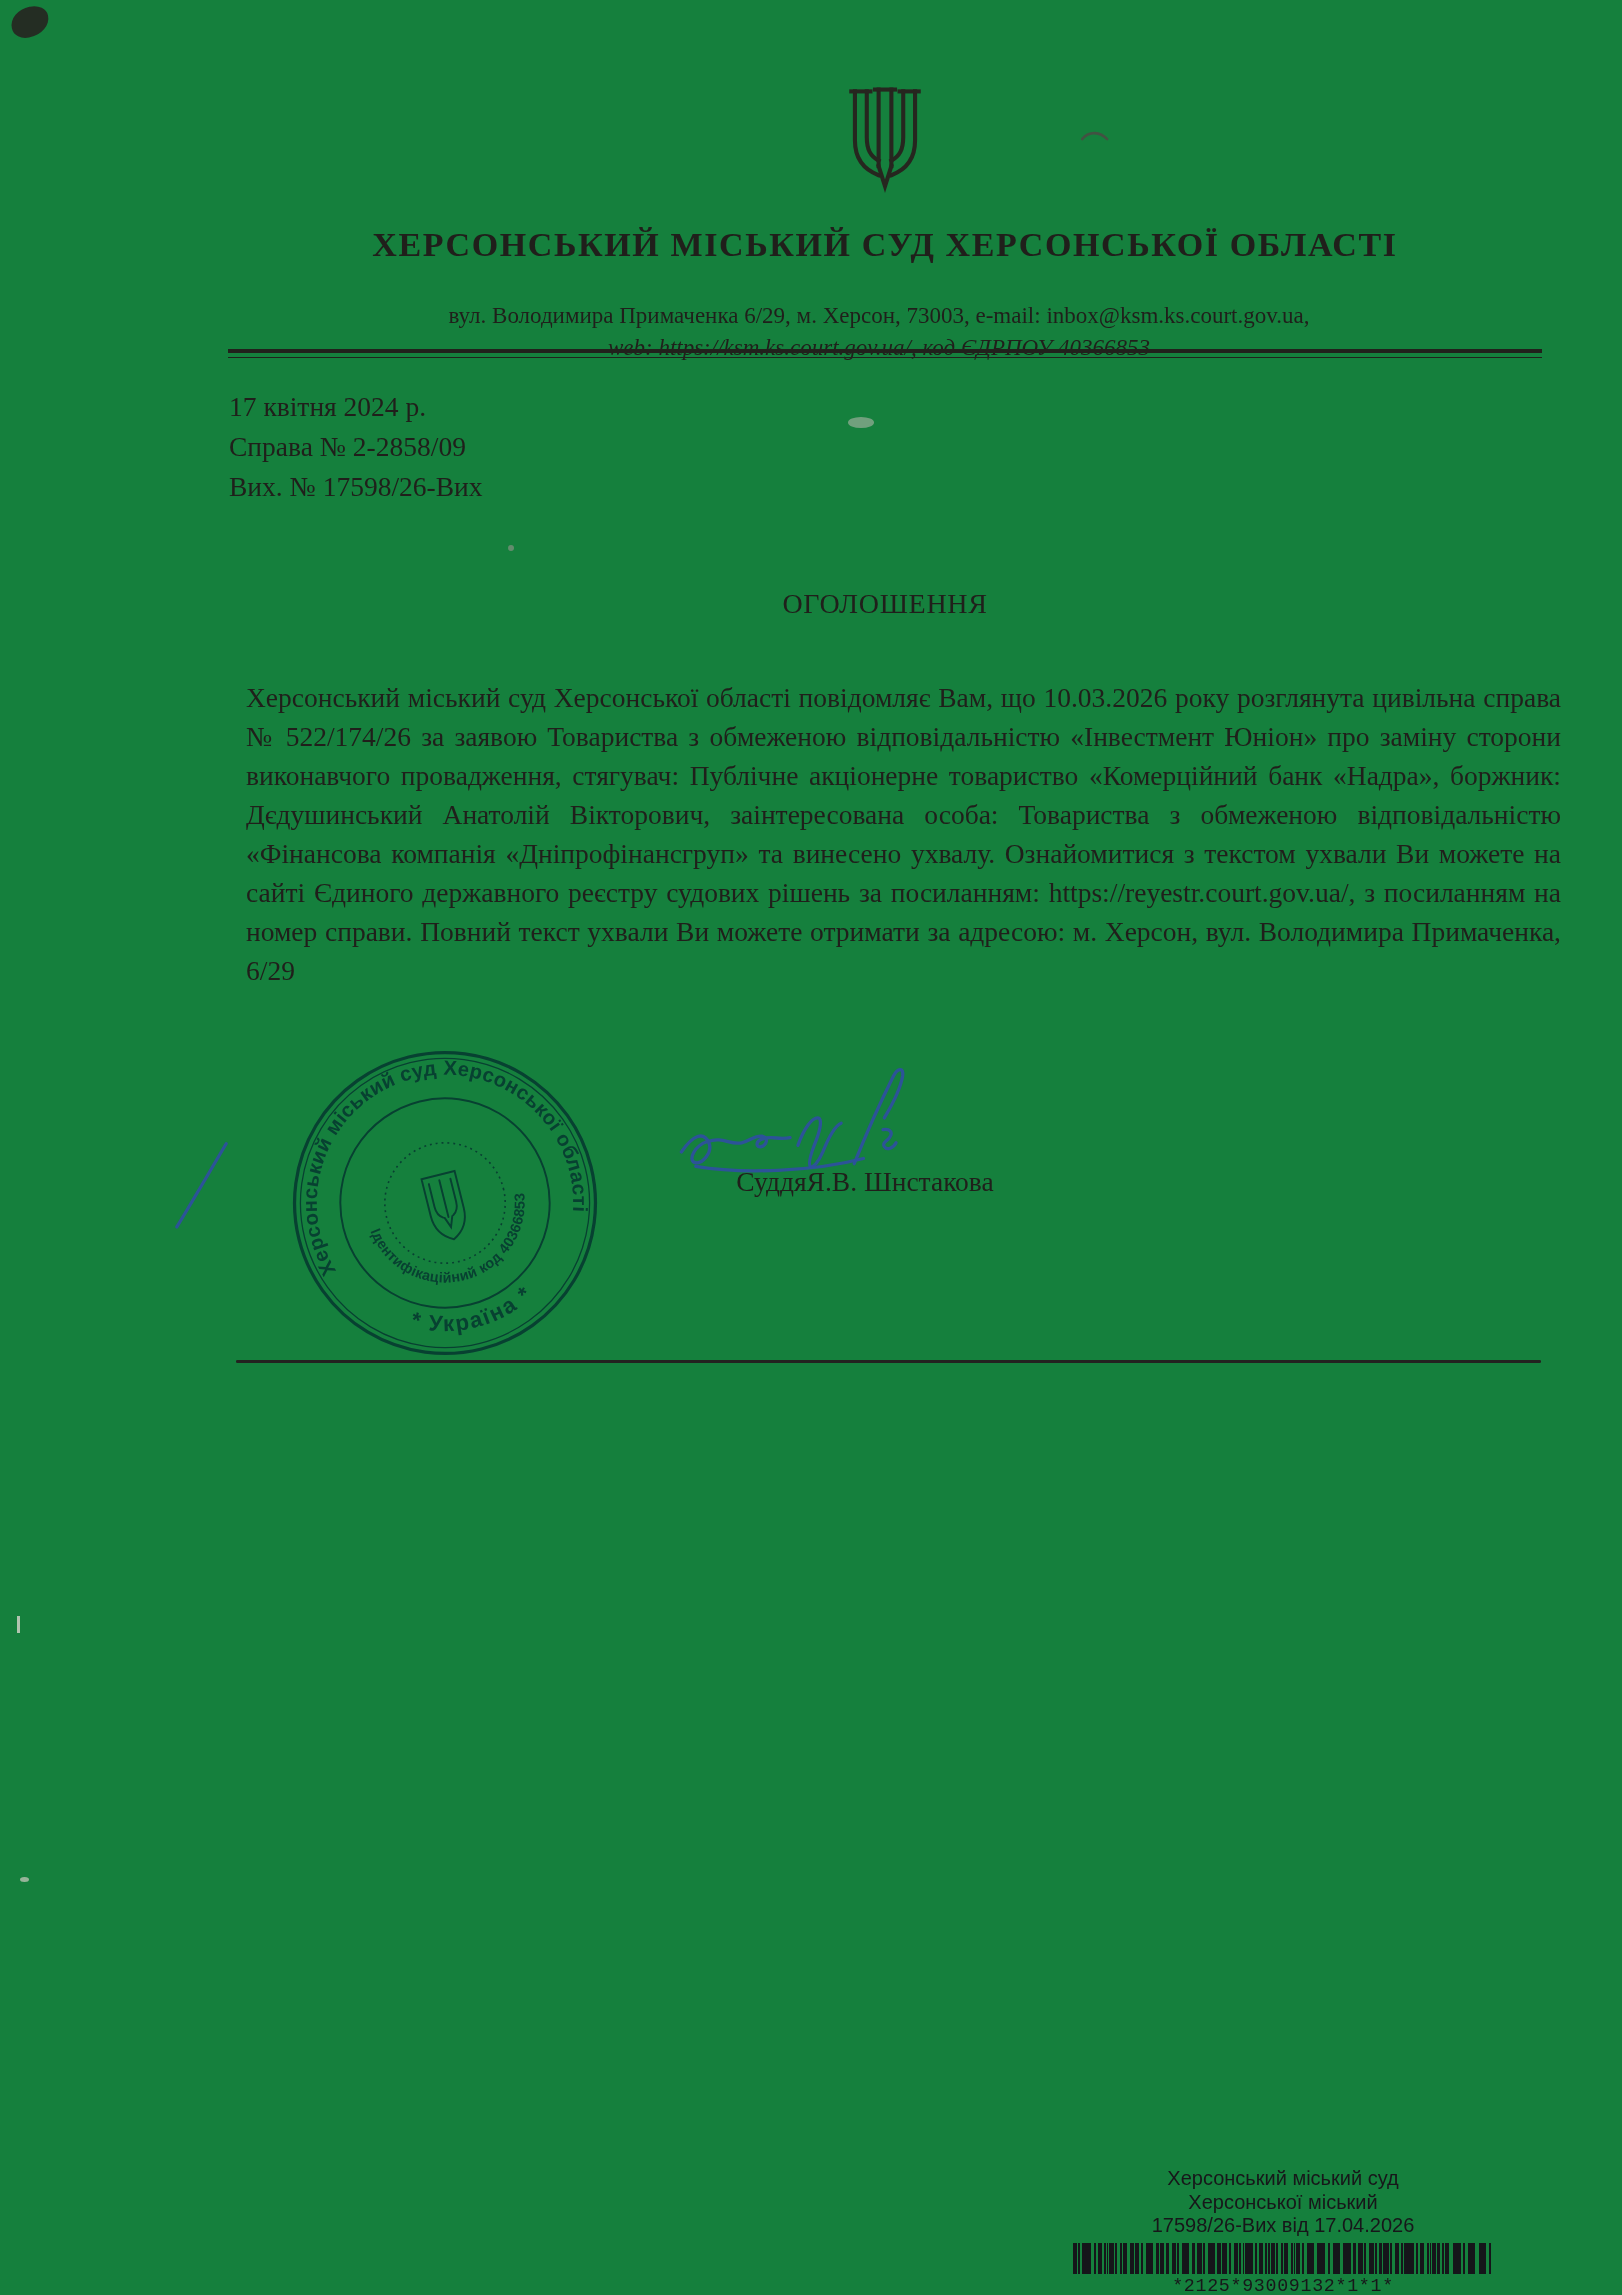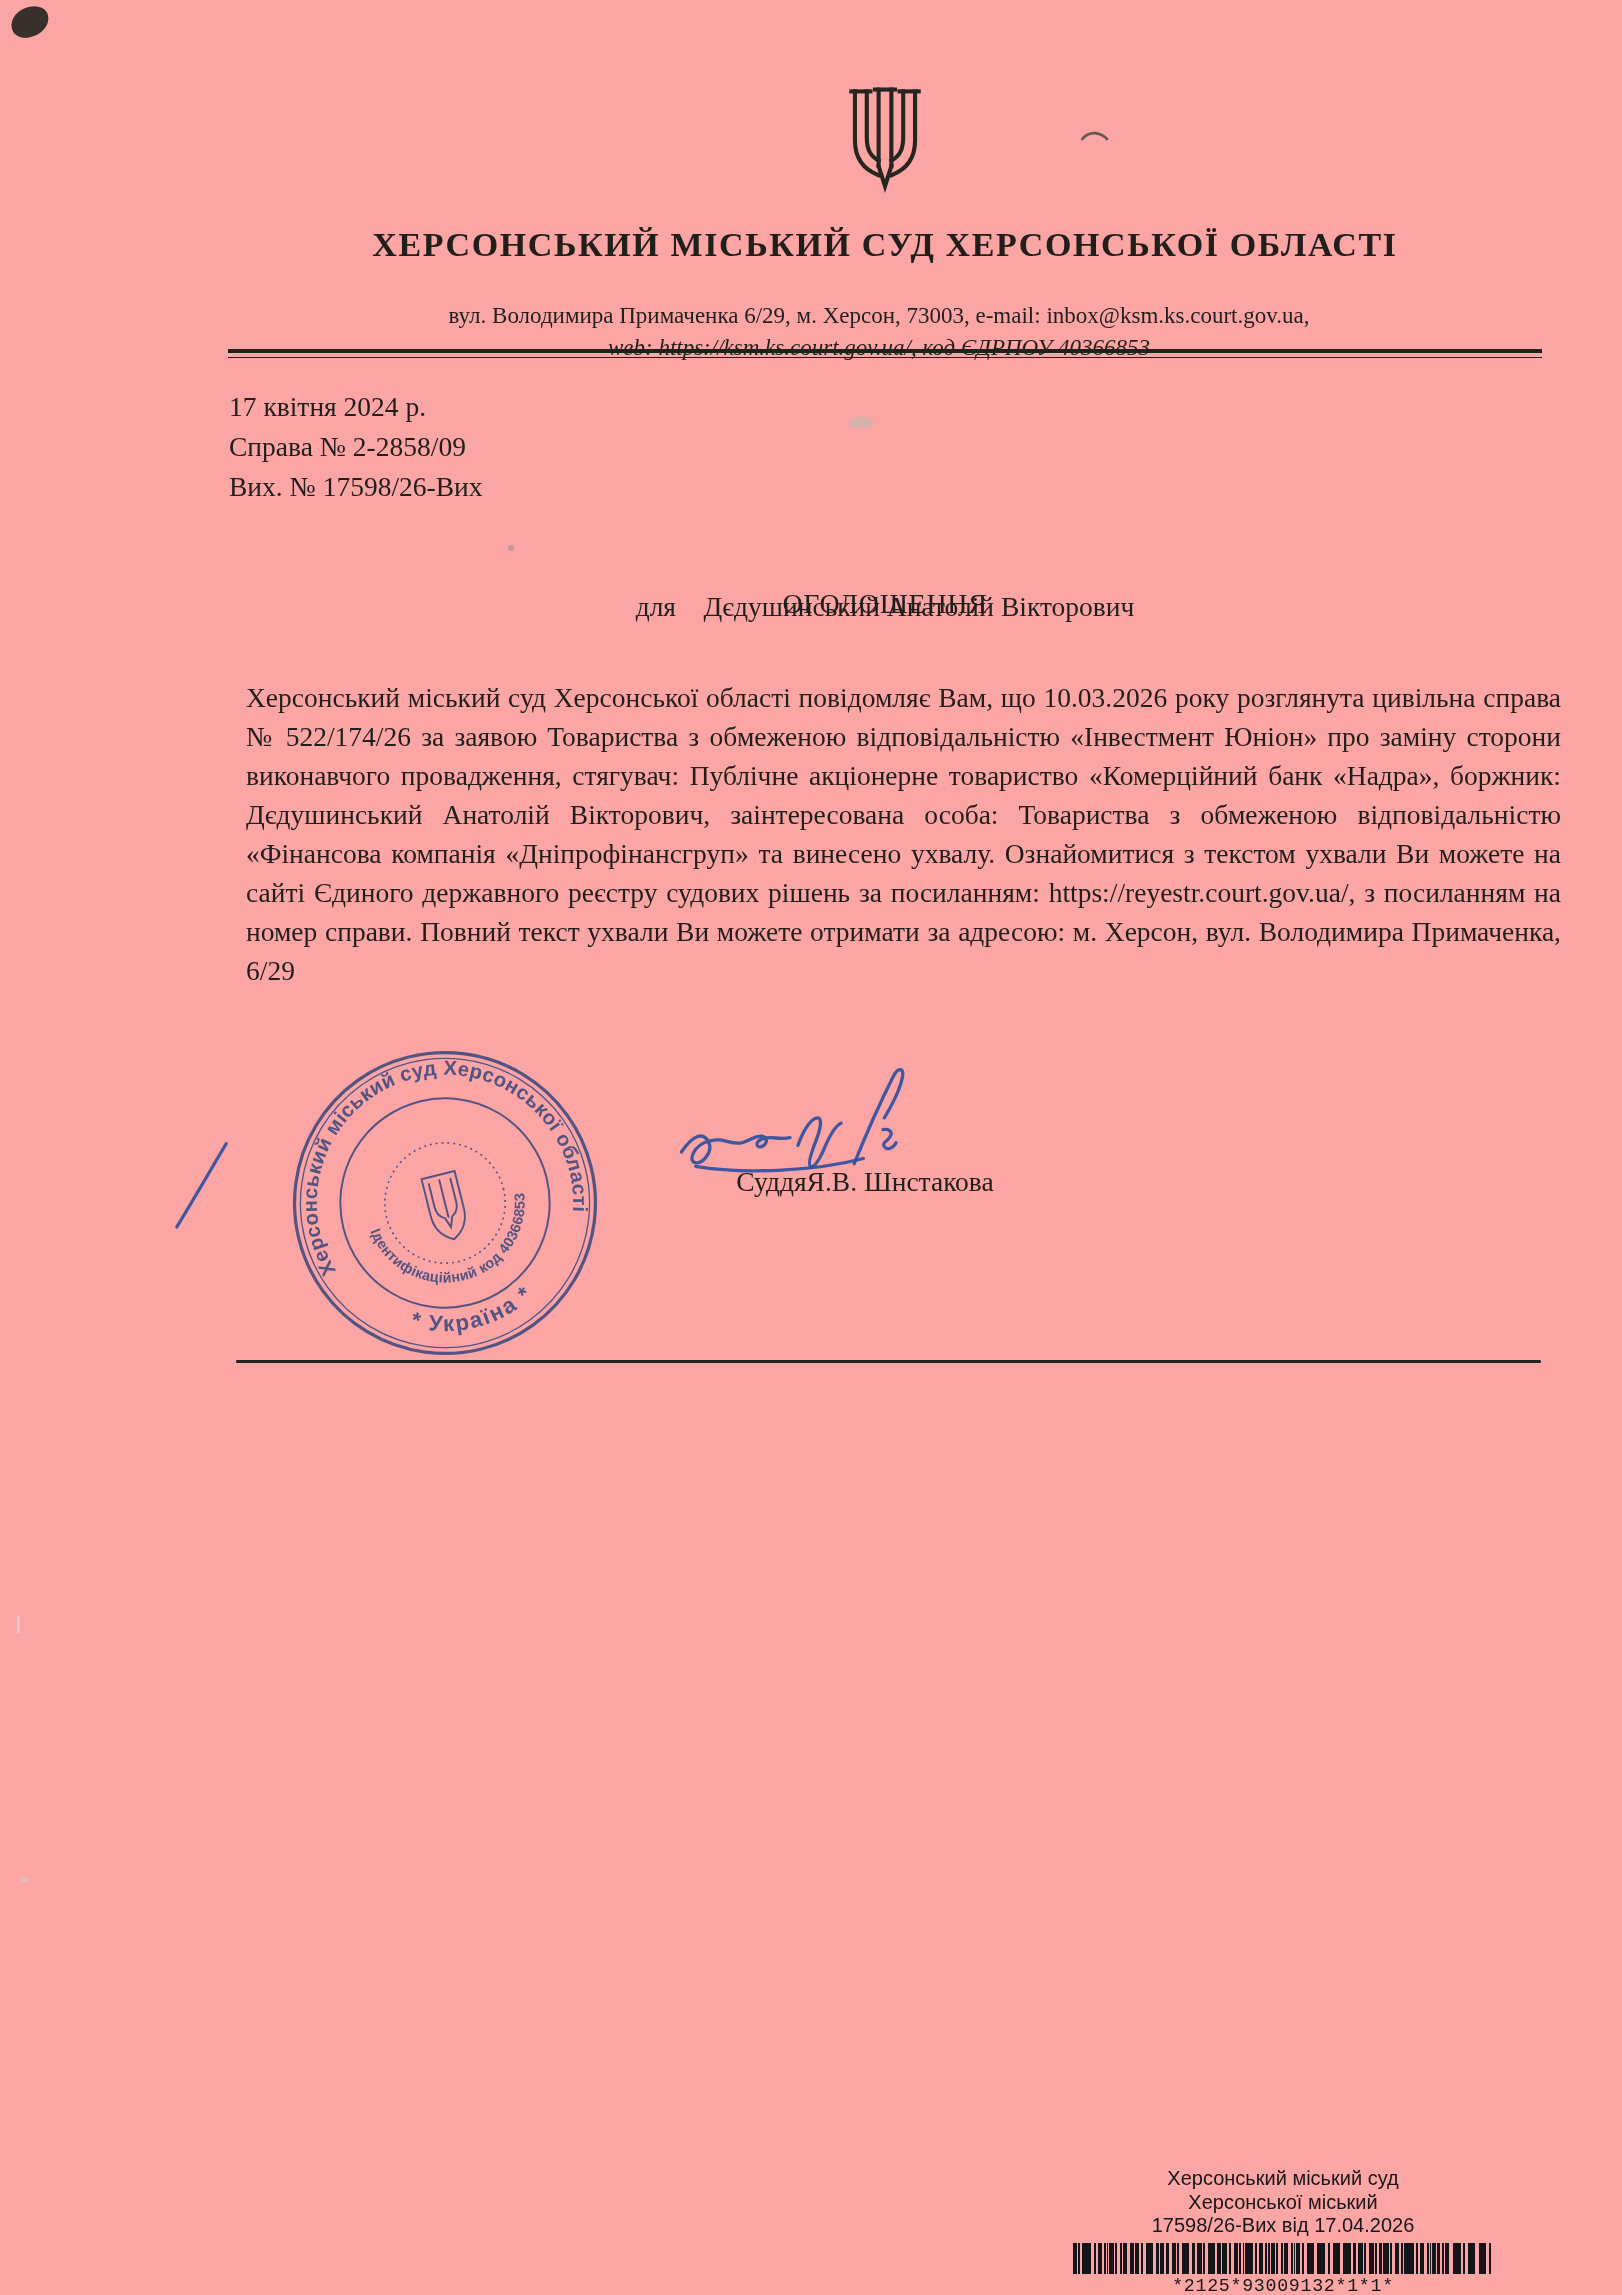--- a/index.html
+++ b/index.html
@@ -4,21 +4,21 @@
 <style>
   :root{
     --stamp-blue:#3d6fc4;
     --ink-blue:#2f4f9f;
     --text-color:#201f1b;
   }
   html,body{margin:0;padding:0;background:#d8d8d8;}
   .page{
     position:relative;
     width:1623px;height:2295px;
-    background:#fca5a5;
+    background:#15803d;
     overflow:hidden;
     font-family:"Liberation Serif",serif;
     color:var(--text-color);
   }
   
   .emblem{position:absolute;left:228px;top:82px;width:1314px;display:flex;justify-content:center;}
   .court-name{position:absolute;left:228px;top:226px;width:1314px;margin:0;text-align:center;
     font-size:34px;font-weight:bold;letter-spacing:1.6px;}
   .addr{position:absolute;left:222px;width:1314px;text-align:center;font-size:23px;margin-top:20px;}
   .addr-1{top:283px;}
@@ -108,24 +108,20 @@
     <div class="rule rule-thin"></div>
   </header>
 
   <section class="meta">
     <div>17 квітня 2024 р.</div>
     <div>Справа № 2-2858/09</div>
     <div>Вих. № 17598/26-Вих</div>
   </section>
 
   <div class="announce-title">ОГОЛОШЕННЯ</div>
-  <div class="announce-for">
-    <span>для</span>
-    <span>Дєдушинський Анатолій Вікторович</span>
-  </div>
   <p class="body-text">Херсонський міський суд Херсонської області повідомляє Вам, що 10.03.2026 року розглянута цивільна справа № 522/174/26 за заявою Товариства з обмеженою відповідальністю «Інвестмент Юніон» про заміну сторони виконавчого провадження, стягувач: Публічне акціонерне товариство «Комерційний банк «Надра», боржник: Дєдушинський Анатолій Вікторович, заінтересована особа: Товариства з обмеженою відповідальністю «Фінансова компанія «Дніпрофінансгруп» та винесено ухвалу. Ознайомитися з текстом ухвали Ви можете на сайті Єдиного державного реєстру судових рішень за посиланням: https://reyestr.court.gov.ua/, з посиланням на номер справи. Повний текст ухвали Ви можете отримати за адресою: м. Херсон, вул. Володимира Примаченка, 6/29</p>
 
   <section class="sign-row">
     <span>Суддя</span>
     <span class="judge-name">Я.В. Шнстакова</span>
   </section>
 
   <svg class="pen-slash" width="65" height="98" viewBox="0 0 100 150">
     <path class="sig-stroke" d="M12 138 C 40 92 70 40 88 10"></path>
   </svg>

